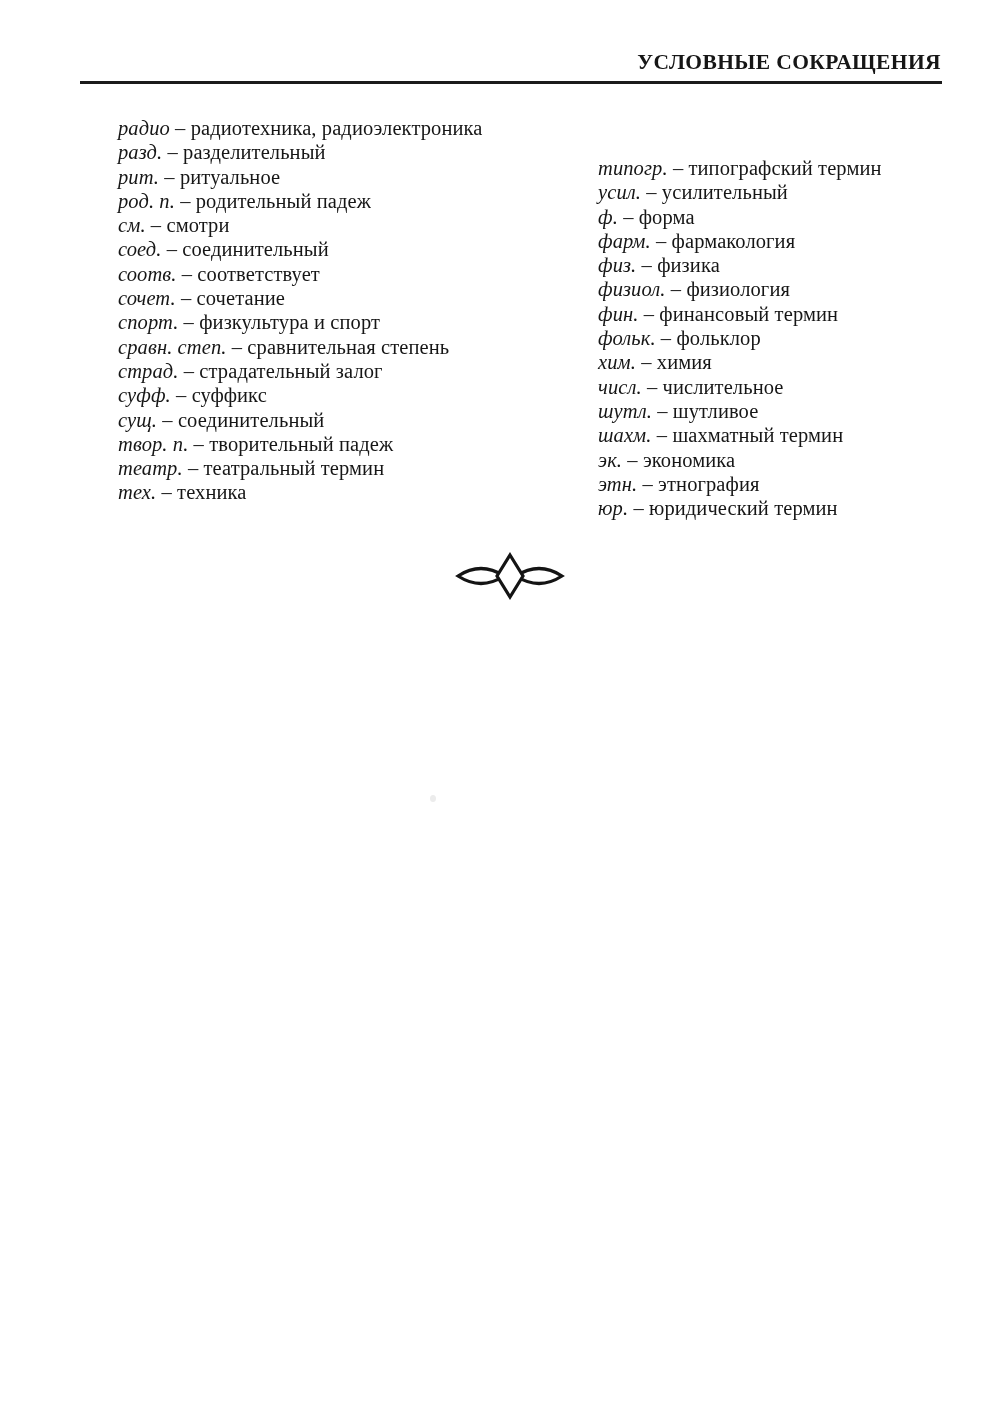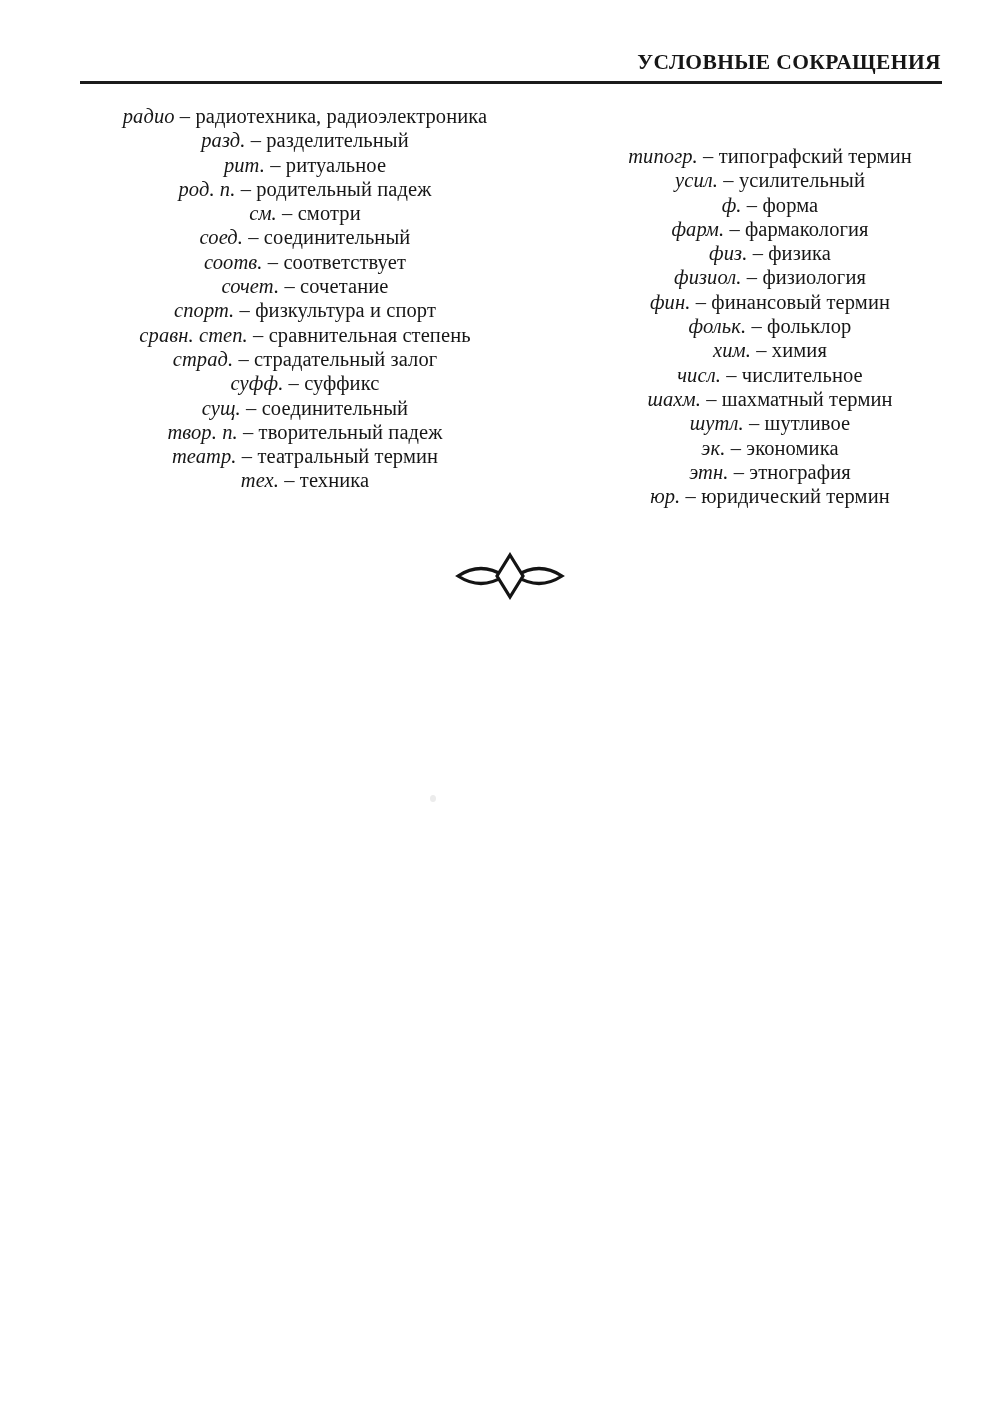--- a/index.html
+++ b/index.html
@@ -29,25 +29,24 @@
   .header-rule {
     position: absolute;
     top: 81px;
     left: 80px;
     width: 862px;
     height: 2.5px;
     background: #1b1b1b;
   }
   .columns {
     position: absolute;
-    top: 104px;
+    top: 116px;
     left: 80px;
     display: flex;
     gap: 68px;
-    text-align: center;
   }
   .col-left  { width: 412px; }
   .col-right { width: 382px; margin-top: 40px; }
   .entry {
     margin: 0;
     font-size: 20.5px;
     line-height: 24.3px;
     text-indent: 38px;
     letter-spacing: 0.1px;
   }
@@ -134,23 +133,23 @@
         <p class="entry"><span class="abbr">физиол.</span> <span class="dash">–</span> <span class="def">физиология</span></p>
 
         <p class="entry"><span class="abbr">фин.</span> <span class="dash">–</span> <span class="def">финансовый термин</span></p>
 
         <p class="entry"><span class="abbr">фольк.</span> <span class="dash">–</span> <span class="def">фольклор</span></p>
 
         <p class="entry"><span class="abbr">хим.</span> <span class="dash">–</span> <span class="def">химия</span></p>
 
         <p class="entry"><span class="abbr">числ.</span> <span class="dash">–</span> <span class="def">числительное</span></p>
 
+        <p class="entry"><span class="abbr">шутл.</span> <span class="dash">–</span> <span class="def">шутливое</span></p>
+
         <p class="entry"><span class="abbr">шахм.</span> <span class="dash">–</span> <span class="def">шахматный термин</span></p>
-
-        <p class="entry"><span class="abbr">шутл.</span> <span class="dash">–</span> <span class="def">шутливое</span></p>
 
         <p class="entry"><span class="abbr">эк.</span> <span class="dash">–</span> <span class="def">экономика</span></p>
 
 
         <p class="entry"><span class="abbr">этн.</span> <span class="dash">–</span> <span class="def">этнография</span></p>
 
         <p class="entry"><span class="abbr">юр.</span> <span class="dash">–</span> <span class="def">юридический термин</span></p>
       </div>
 
   </div>

